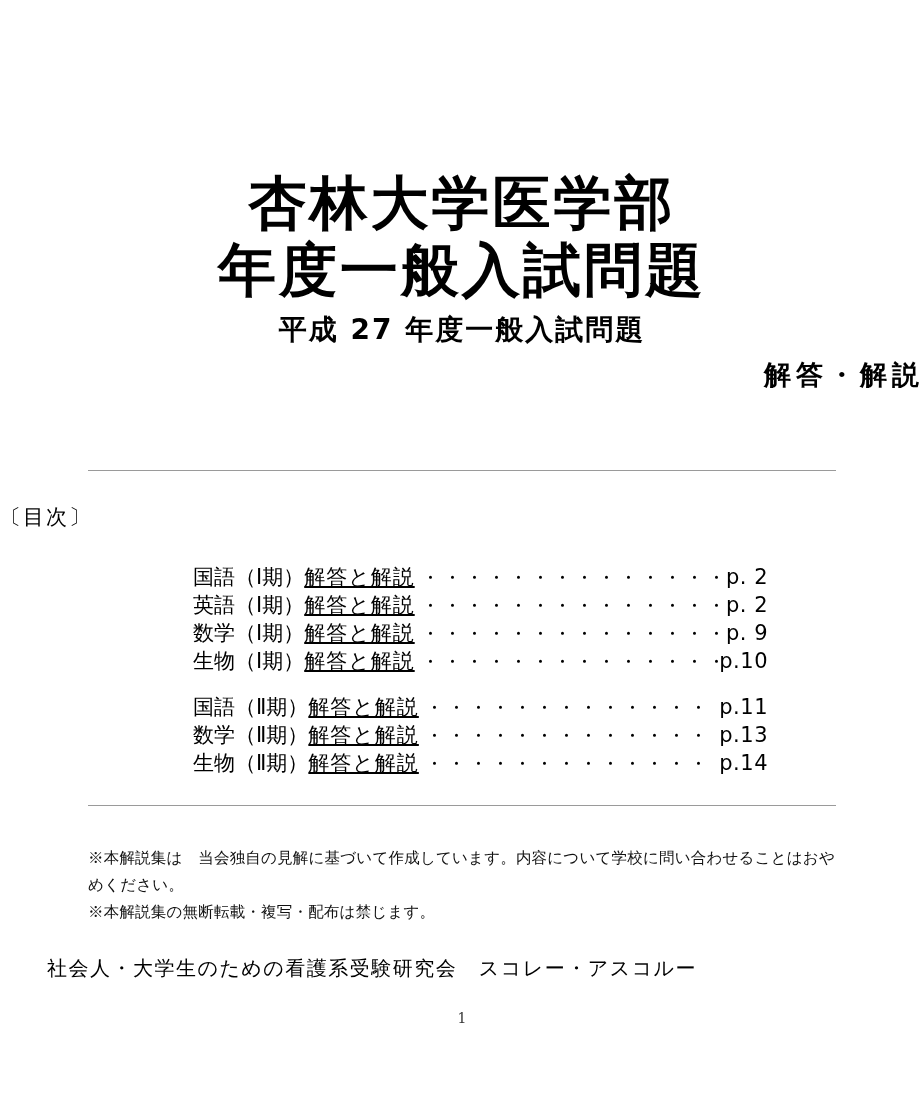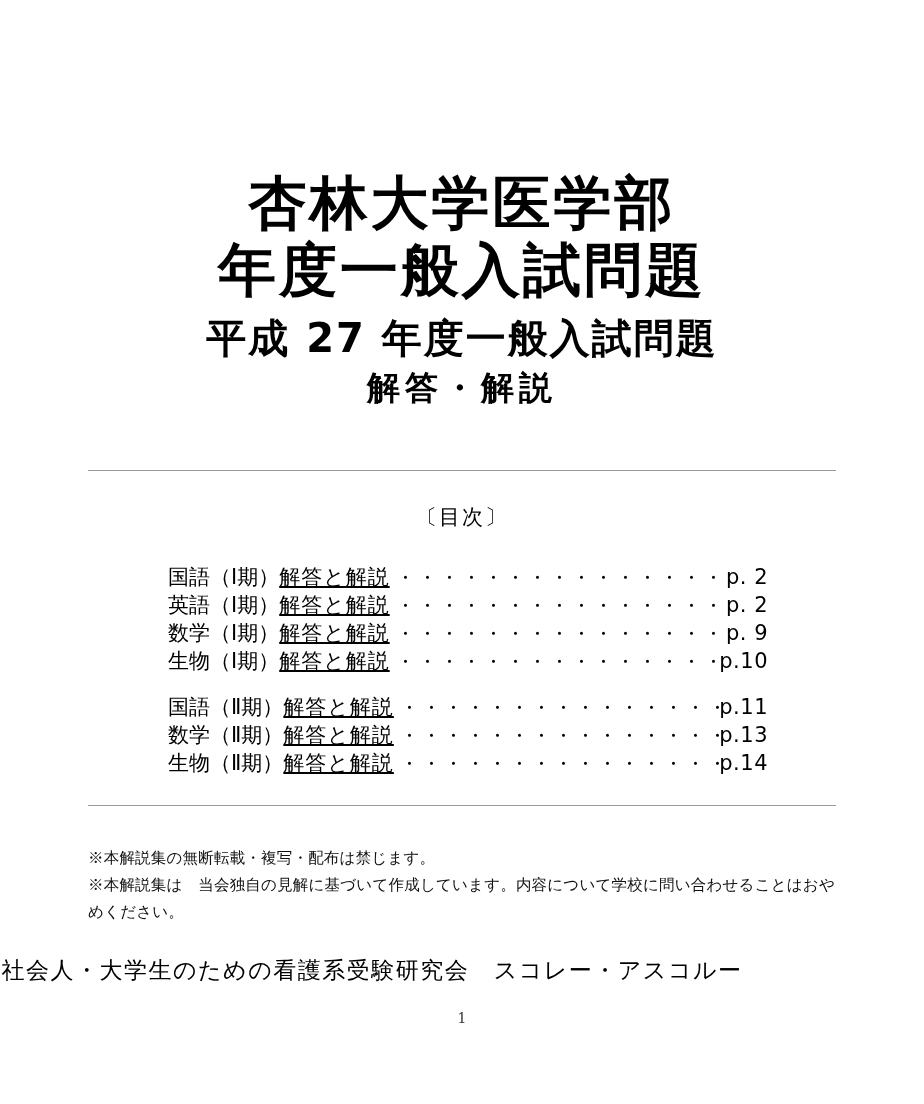--- a/index.html
+++ b/index.html
@@ -47,70 +47,72 @@
     font-family: "DejaVu Sans", "Liberation Sans", sans-serif;
     font-weight: bold;
     font-size: 58px;
     line-height: 1.16;
     letter-spacing: 3px;
     color: #000;
   }
   .title-line3 {
     font-family: "DejaVu Sans", "Liberation Sans", sans-serif;
     font-weight: bold;
-    font-size: 40px;
+    font-size: 28px;
     letter-spacing: 2px;
     margin-top: 6px;
     color: #000;
   }
   .title-line4 {
     font-family: "DejaVu Sans", "Liberation Sans", sans-serif;
     font-weight: bold;
-    font-size: 33px;
+    font-size: 27px;
     letter-spacing: 5px;
-    margin-top: 0;
-    color: #000;
+    margin-top: 8px;
+    color: #000;
+    text-align: right;
   }
 
   .rule {
     position: absolute;
     left: 88px;
     width: 748px;
     border-top: 1px solid #9a9a9a;
     height: 0;
   }
   .rule-top { top: 470px; }
   .rule-bottom { top: 805px; }
 
   .toc-heading {
     position: absolute;
     left: 0;
     top: 503px;
     width: 924px;
-    text-align: center;
+    text-align: left;
     font-family: "DejaVu Sans", "Liberation Sans", sans-serif;
     font-size: 21px;
     letter-spacing: 2px;
     color: #000;
   }
 
   .toc {
     position: absolute;
     left: 168px;
     top: 563px;
     width: 600px;
     font-family: "DejaVu Sans", "Liberation Sans", sans-serif;
     font-size: 21px;
     color: #000;
   }
   .toc-row {
     display: flex;
     align-items: baseline;
     height: 28px;
     white-space: nowrap;
+    margin-left: 25px;
   }
   .toc-gap {
     height: 18px;
   }
   .toc-subject {
     width: 152px;
     letter-spacing: 0px;
   }
   .toc-kind {
     width: 150px;
@@ -147,21 +149,21 @@
     letter-spacing: 0.2px;
   }
 
   .publisher {
     position: absolute;
     left: 0;
     top: 955px;
     width: 744px;
     text-align: center;
     font-family: "DejaVu Sans", "Liberation Sans", sans-serif;
-    font-size: 23px;
+    font-size: 20px;
     letter-spacing: 1.5px;
     color: #000;
   }
 
   .page-number {
     position: absolute;
     left: 0;
     top: 1010px;
     width: 924px;
     text-align: center;
@@ -233,21 +235,21 @@
       <span class="toc-kind">解答と解説</span>
       <span class="toc-dots">・・・・・・・・・・・・・・・・・・・・・・・・・・・・・・・・・・・・・・</span>
       <span class="toc-page">p.14</span>
     </div>
 
   </div>
 
   <div class="rule rule-bottom"></div>
 
   <div class="notes">
+    <div>※本解説集は　当会独自の見解に基づいて作成しています。内容について学校に問い合わせることはおやめください。</div>
     <div>※本解説集の無断転載・複写・配布は禁じます。</div>
-    <div>※本解説集は　当会独自の見解に基づいて作成しています。内容について学校に問い合わせることはおやめください。</div>
   </div>
 
   <div class="publisher">社会人・大学生のための看護系受験研究会　スコレー・アスコルー</div>
 
   <div class="page-number">1</div>
 
 </div>
 
 </body></html>

